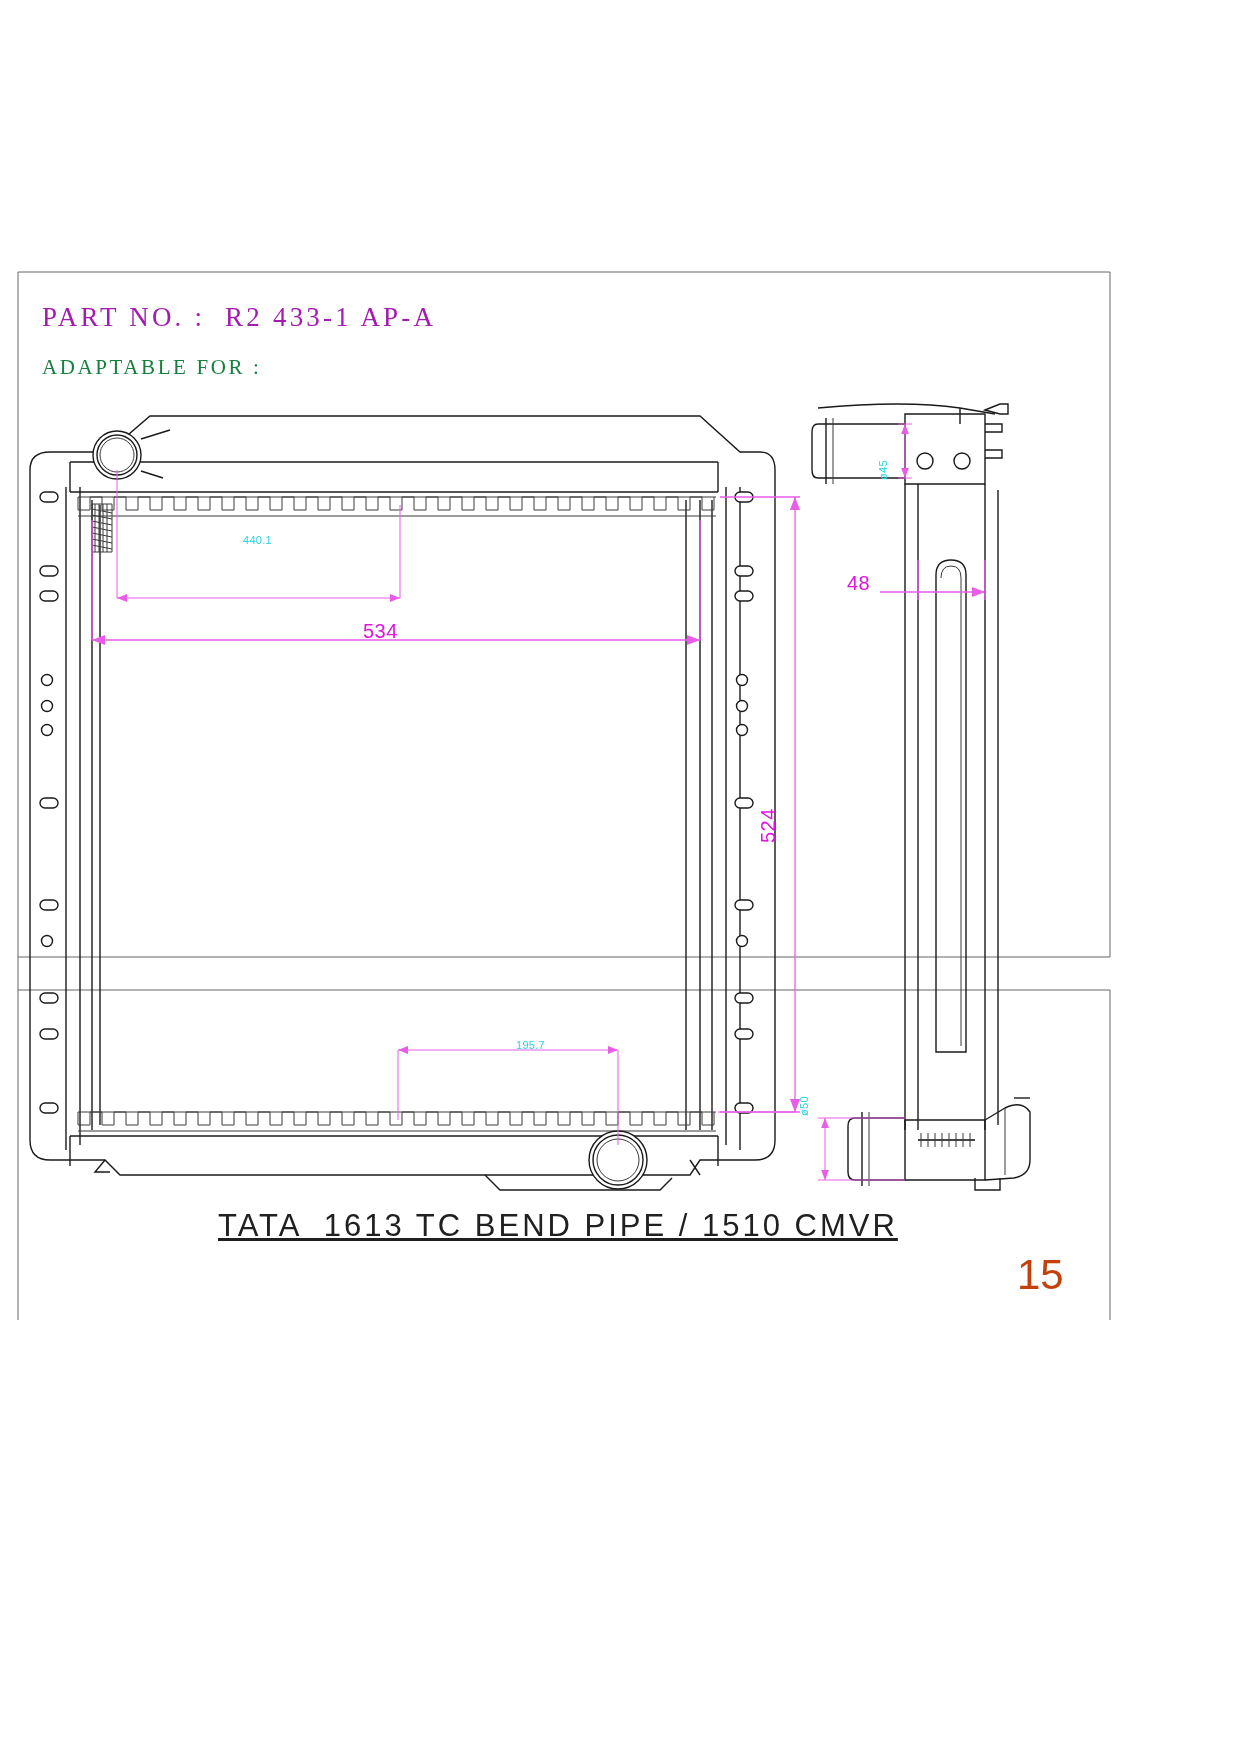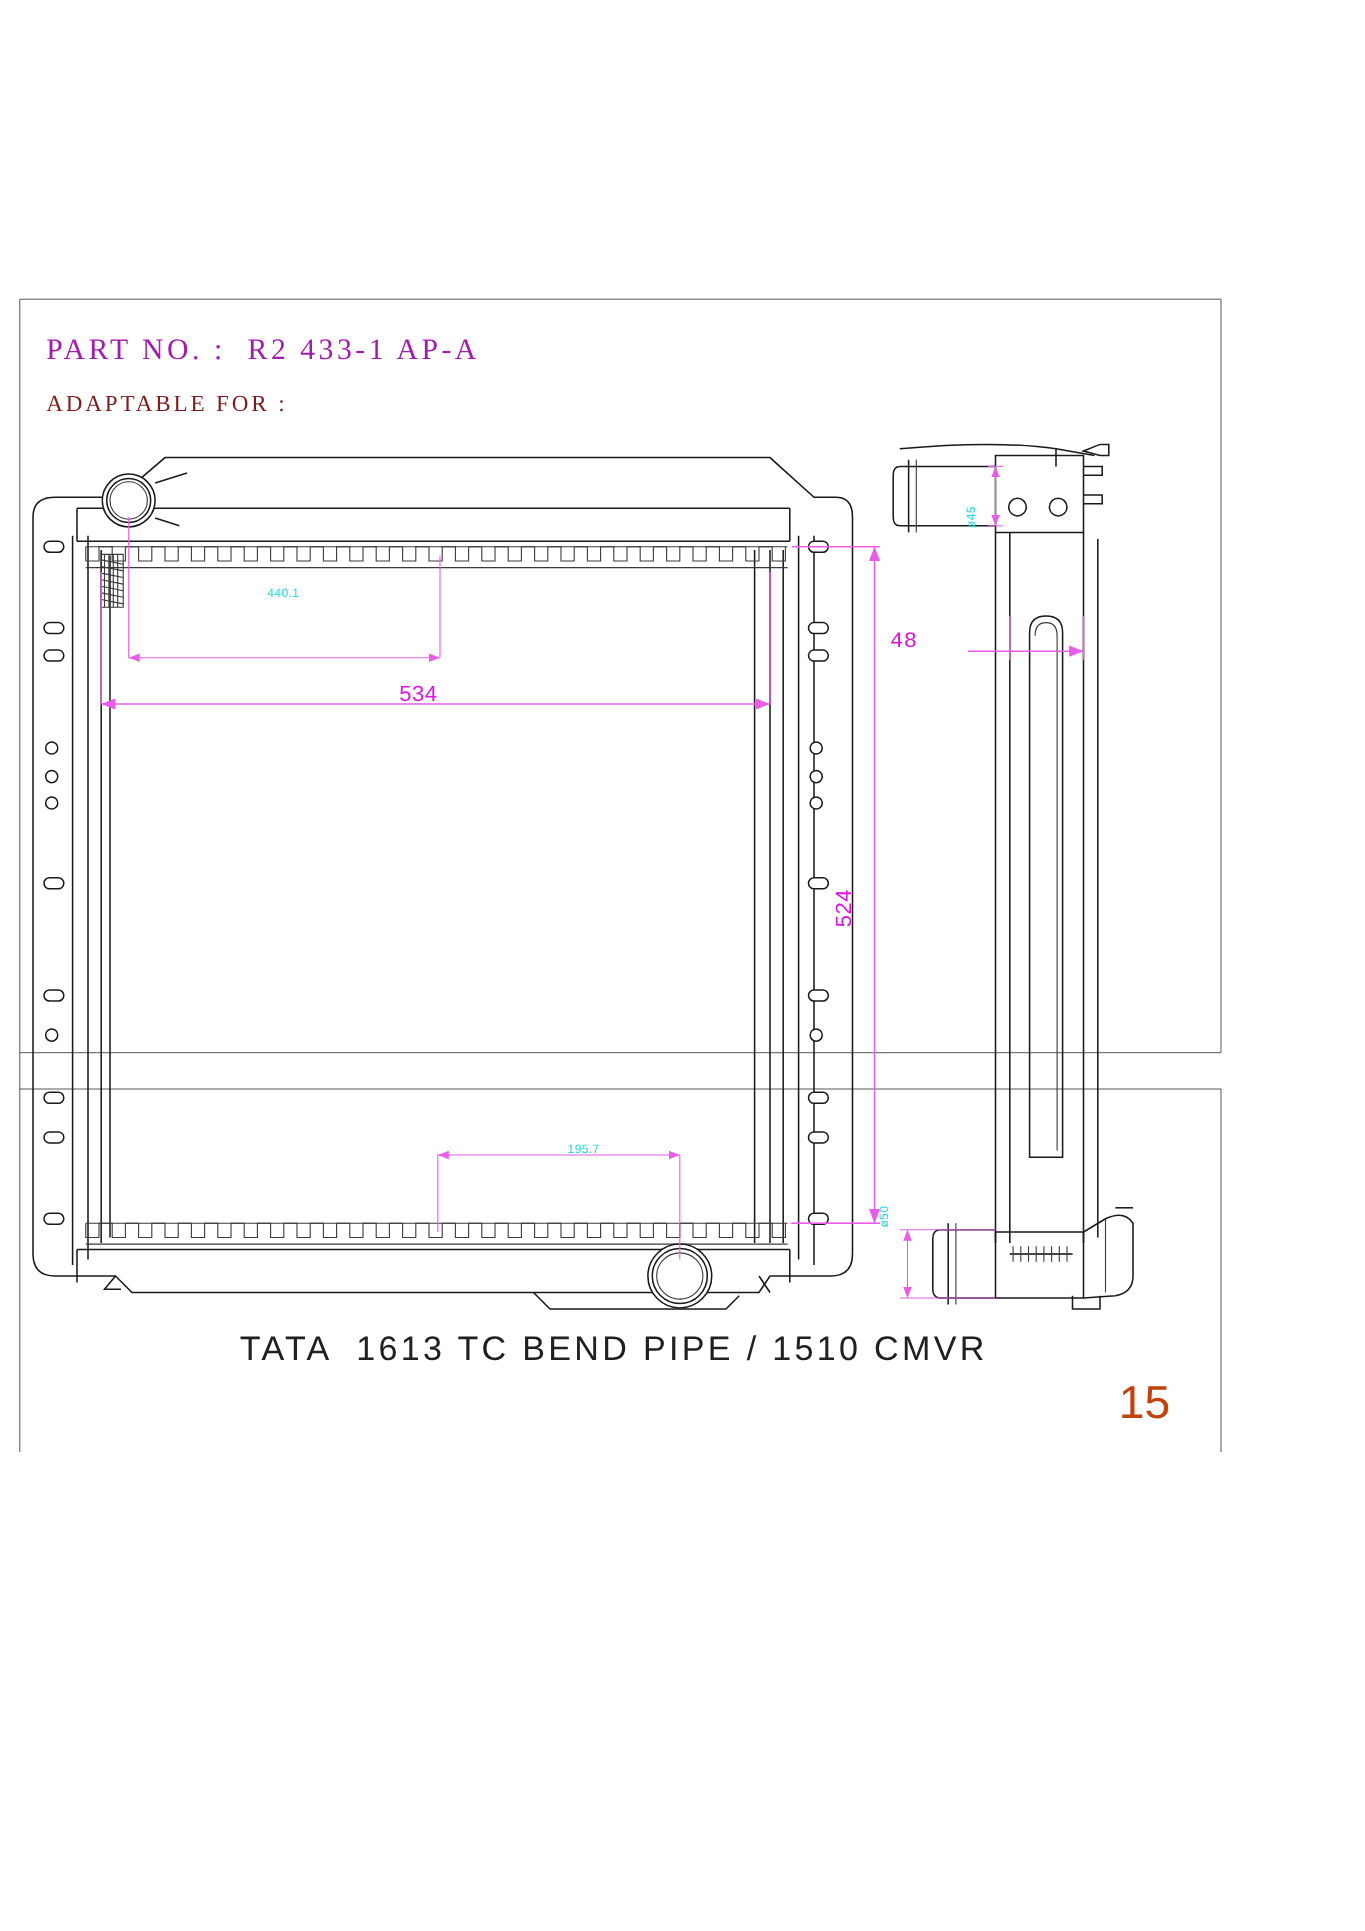--- a/index.html
+++ b/index.html
@@ -39,33 +39,34 @@
     color: #a21caf;
     white-space: pre;
   }
   .txt-adaptable {
     position: absolute;
     left: 42px;
     top: 355px;
     font-family: "Liberation Serif", serif;
     font-size: 21px;
     letter-spacing: 2.6px;
-    color: #7f1d1d;
+    color: #15803d;
     white-space: pre;
   }
   .txt-caption {
     position: absolute;
     left: 218px;
     top: 1208px;
     font-family: "Liberation Sans", sans-serif;
     font-size: 31px;
     font-weight: 300;
     letter-spacing: 3px;
     color: #202020;
     white-space: pre;
+    text-decoration: underline;
   }
   .txt-page-no {
     position: absolute;
     left: 1017px;
     top: 1251px;
     font-family: "Liberation Sans", sans-serif;
     font-size: 42px;
     color: #c2410c;
     white-space: pre;
   }
@@ -325,21 +326,21 @@
   <div class="txt-caption">TATA  1613 TC BEND PIPE / 1510 CMVR</div>
 
   <div class="txt-page-no">15</div>
 
   <div class="dim-label dim-minor" style="left:243px; top:534px;">440.1</div>
 
   <div class="dim-label dim-major" style="left:363px; top:620px;">534</div>
 
   <div class="dim-label dim-major rot90" style="left:780px; top:820px;">524</div>
 
-  <div class="dim-label dim-major" style="left:809px; top:572px;font-family:Liberation Mono, monospace;">48</div>
+  <div class="dim-label dim-major" style="left:847px; top:572px;">48</div>
 
   <div class="dim-label dim-minor rot90" style="left:889px; top:468px;">ø45</div>
 
   <div class="dim-label dim-minor" style="left:516px; top:1039px;">195.7</div>
 
   <div class="dim-label dim-minor rot90" style="left:810px; top:1104px;">ø50</div>
 
 </div>
 
 </body></html>

